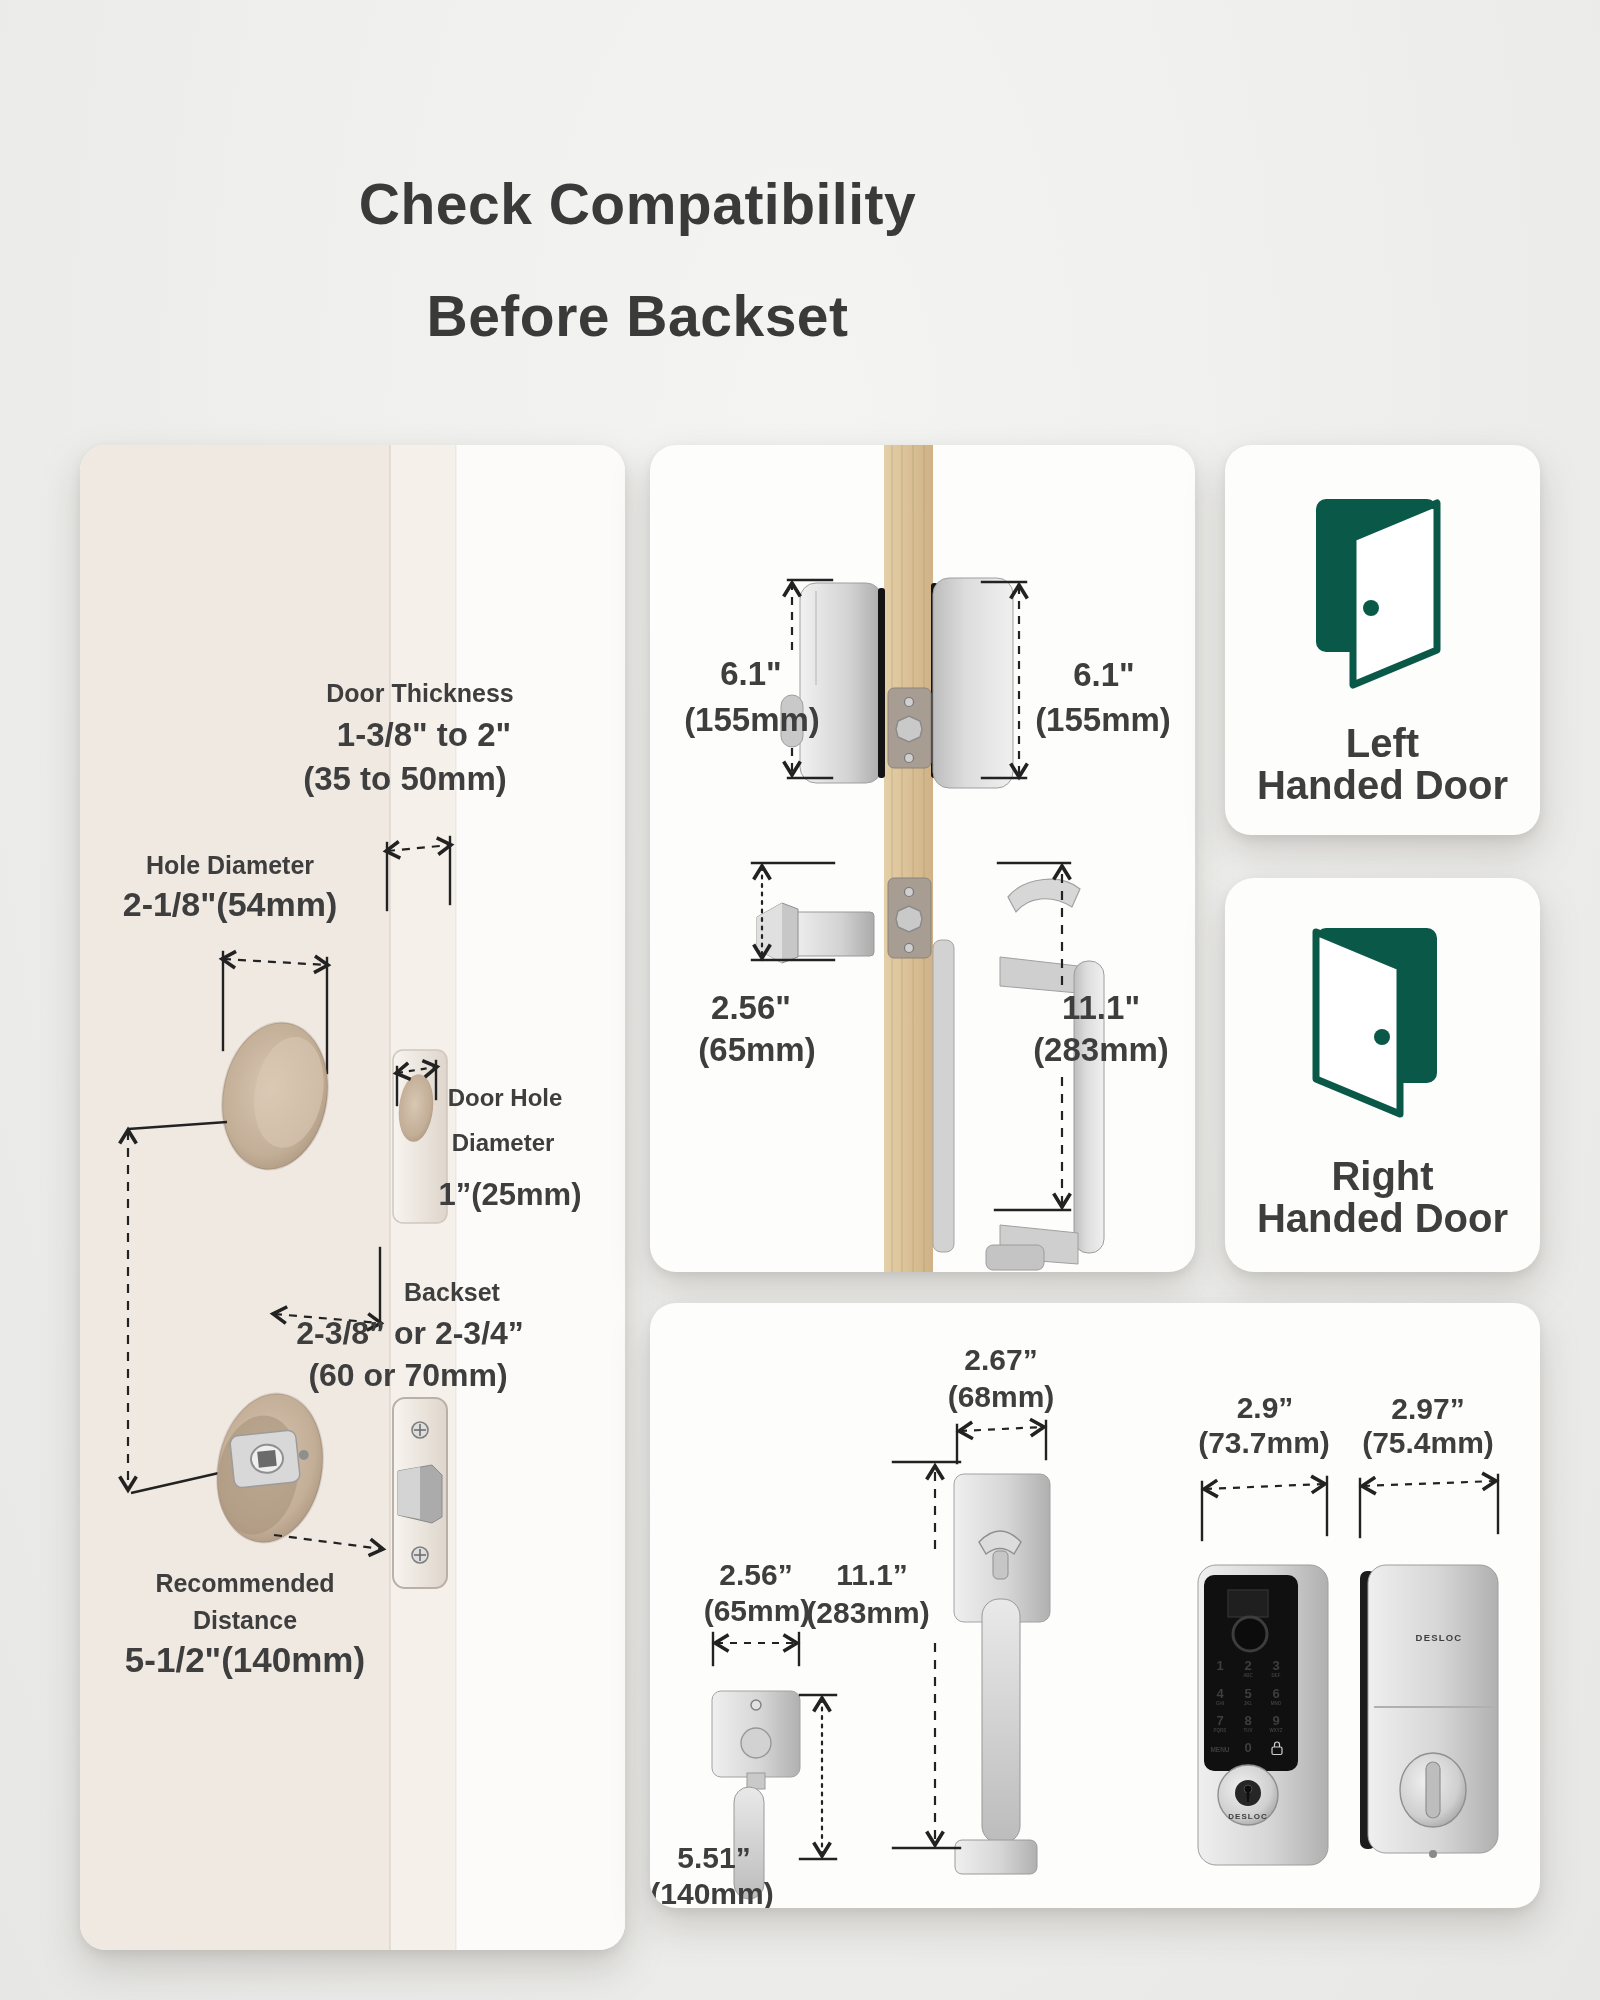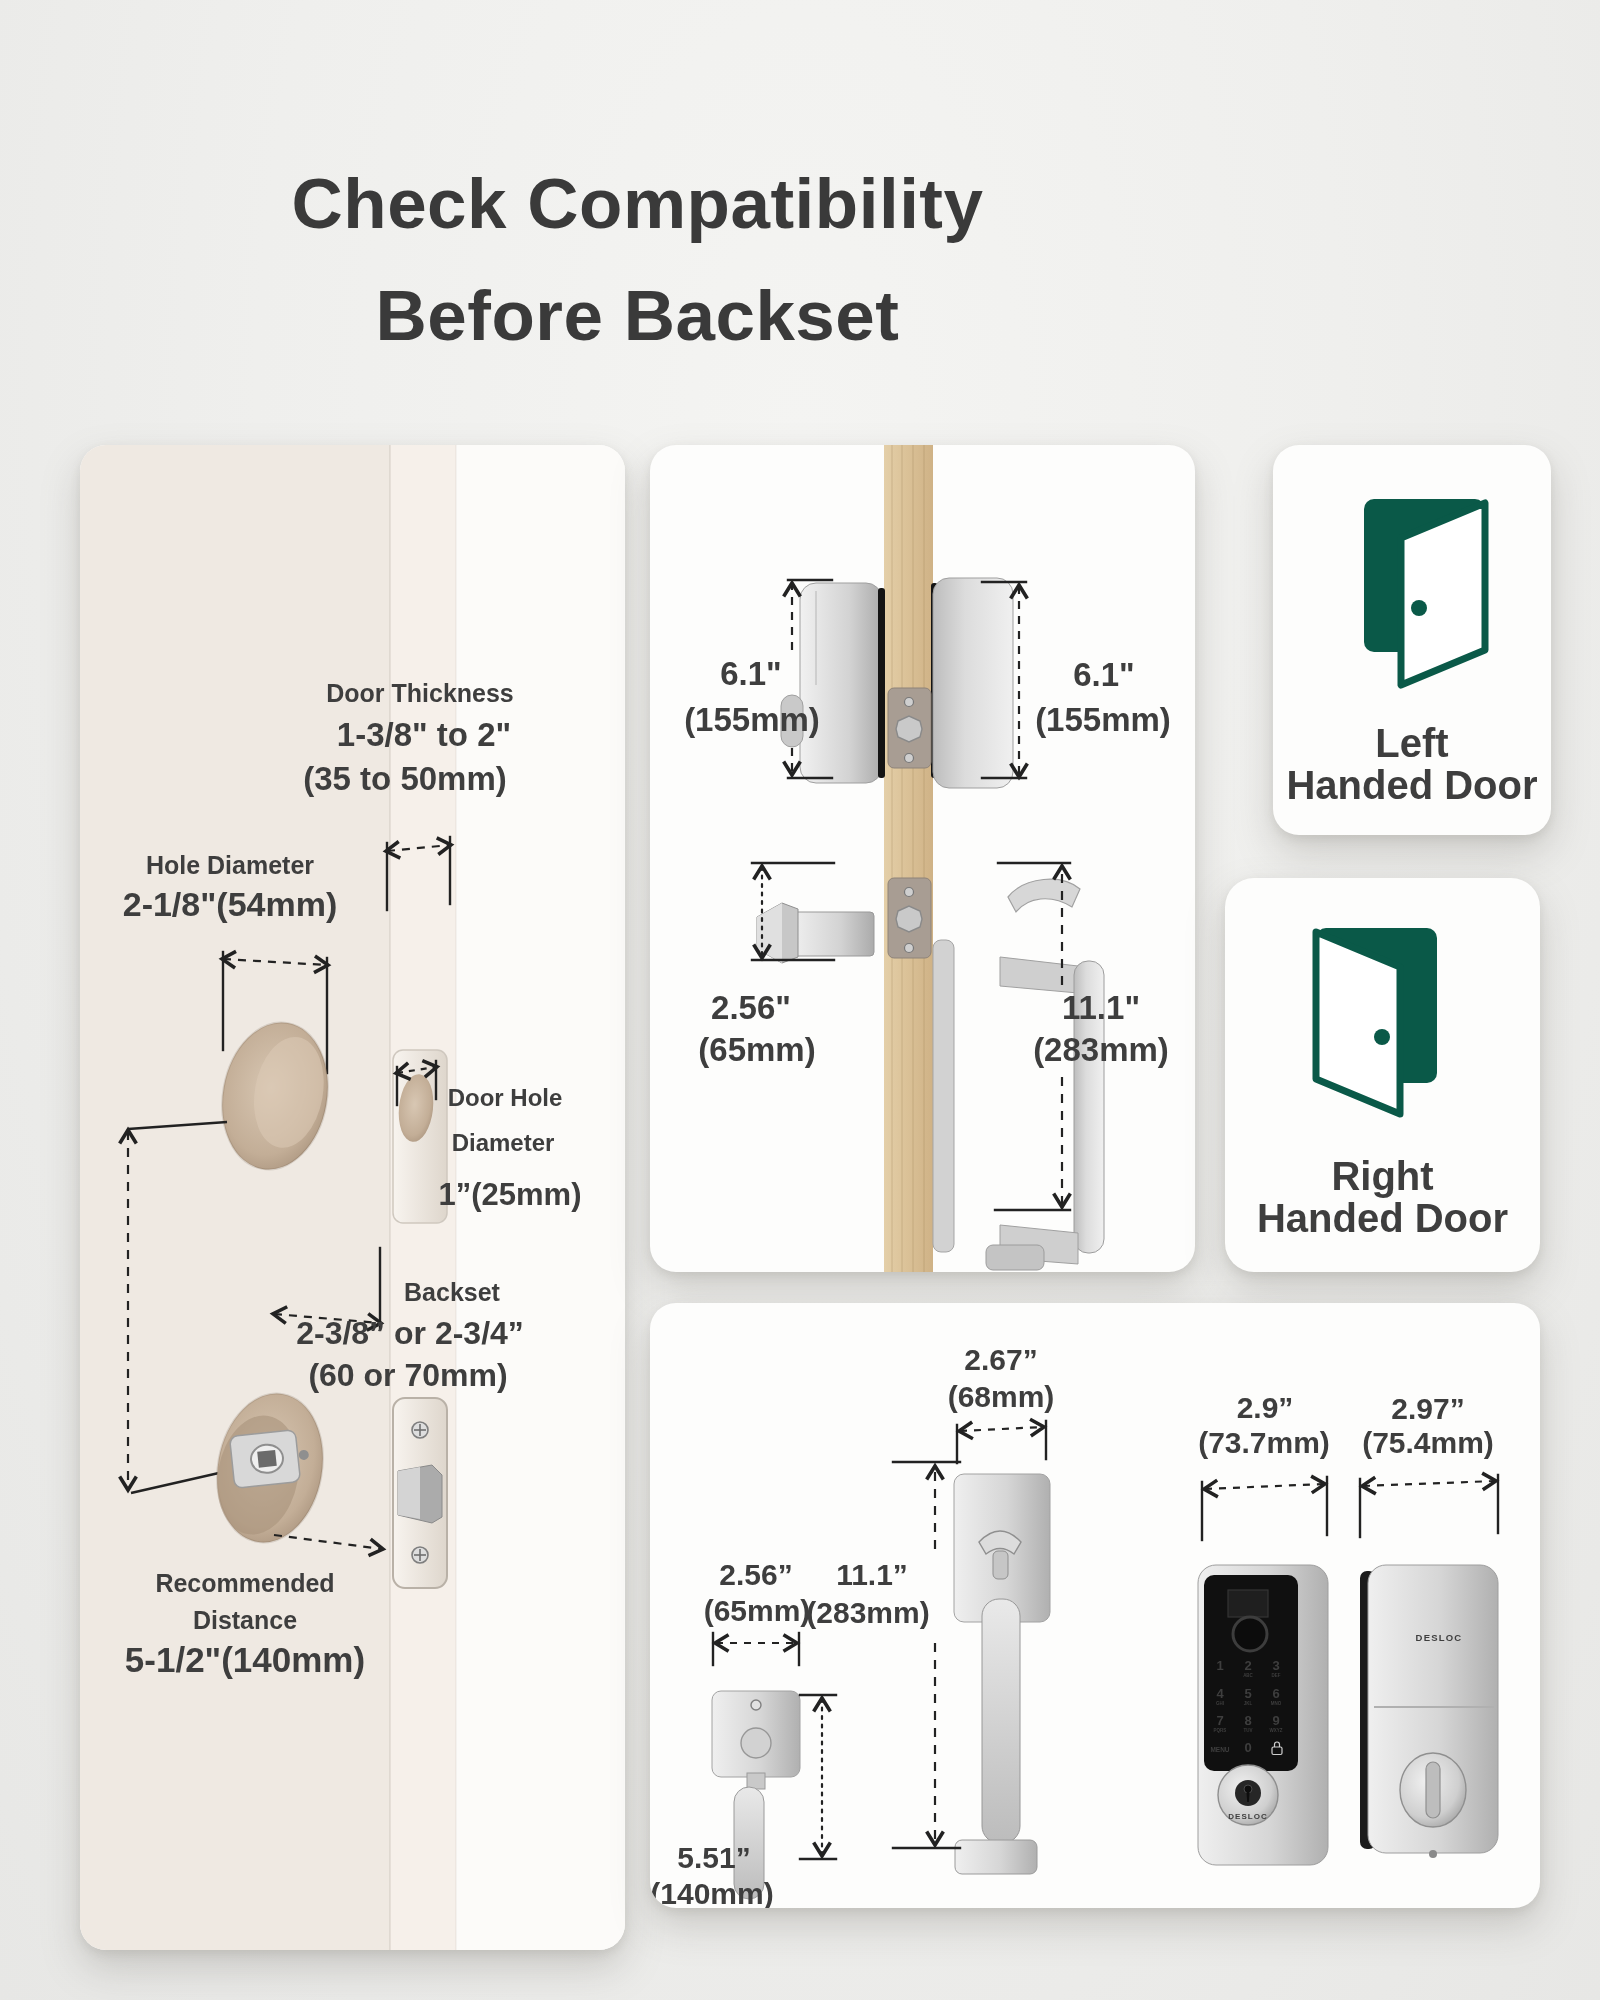--- a/index.html
+++ b/index.html
@@ -3,30 +3,30 @@
 <meta charset="utf-8">
 <style>
   html,body{margin:0;padding:0;}
   body{
     width:1600px;height:2000px;position:relative;overflow:hidden;
     background:radial-gradient(ellipse at 50% 22%, #f4f4f2 0%, #efefed 48%, #e7e7e5 100%);
     font-family:"Liberation Sans",sans-serif;color:#3E3E3E;
   }
   .title{
     position:absolute;left:0;top:148px;width:1275px;text-align:center;
-    font-size:71px;line-height:112px;font-weight:600;color:#3a3a3a;letter-spacing:.5px;
+    font-size:57px;line-height:112px;font-weight:600;color:#3a3a3a;letter-spacing:.5px;
   }
   .panel{
     position:absolute;background:#FDFDFC;border-radius:26px;overflow:hidden;
     box-shadow:0 18px 38px rgba(125,122,115,.30),0 4px 10px rgba(125,122,115,.16);
   }
   .panel>svg{position:absolute;left:0;top:0;}
   #panel-door-prep{left:80px;top:445px;width:545px;height:1505px;}
   #panel-side-view{left:650px;top:445px;width:545px;height:827px;}
-  #panel-left-hand{left:1273px;top:445px;width:278px;height:390px;}
+  #panel-left-hand{left:1225px;top:445px;width:315px;height:390px;}
   #panel-right-hand{left:1225px;top:878px;width:315px;height:394px;border-radius:29px;}
   #panel-front-dims{left:650px;top:1303px;width:890px;height:605px;}
   .hand-label{position:absolute;left:0;width:100%;text-align:center;
     font-size:40px;line-height:42px;font-weight:600;color:#3E3E3E;}
   svg text{font-family:"Liberation Sans",sans-serif;fill:#3E3E3E;font-weight:600;}
   .dim{stroke:#222;stroke-width:2.2px;fill:none;}
   .tick{stroke:#222;stroke-width:2.4px;fill:none;stroke-linecap:square;}
   .lead{stroke:#222;stroke-width:2.4px;fill:none;}
 </style>
 </head>

